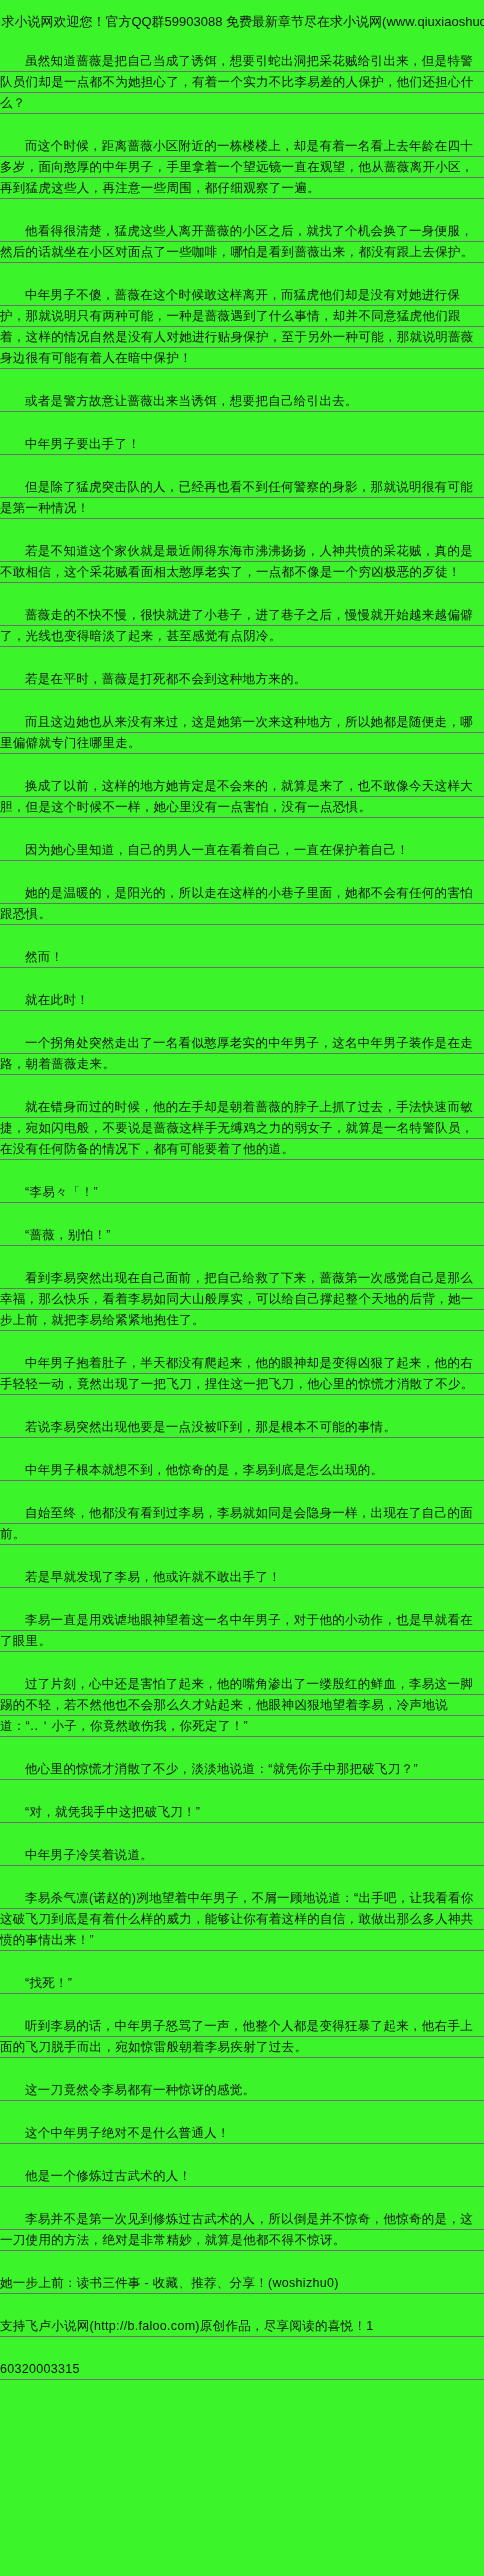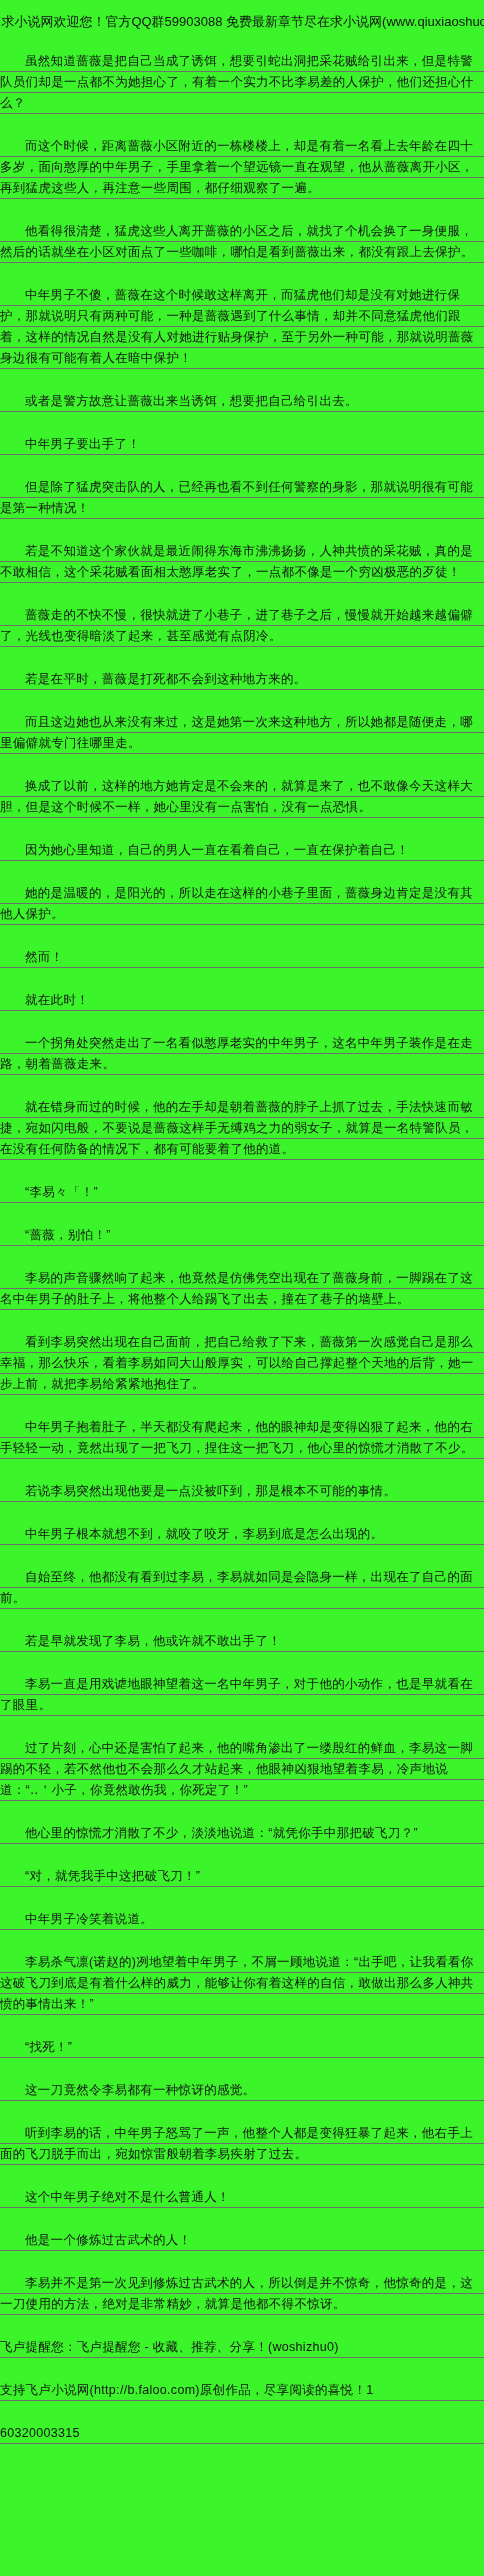--- a/index.html
+++ b/index.html
@@ -59,48 +59,47 @@
       <p class="para">中年男子不傻，蔷薇在这个时候敢这样离开，而猛虎他们却是没有对她进行保护，那就说明只有两种可能，一种是蔷薇遇到了什么事情，却并不同意猛虎他们跟着，这样的情况自然是没有人对她进行贴身保护，至于另外一种可能，那就说明蔷薇身边很有可能有着人在暗中保护！</p>
       <p class="para">或者是警方故意让蔷薇出来当诱饵，想要把自己给引出去。</p>
       <p class="para">中年男子要出手了！</p>
       <p class="para">但是除了猛虎突击队的人，已经再也看不到任何警察的身影，那就说明很有可能是第一种情况！</p>
       <p class="para">若是不知道这个家伙就是最近闹得东海市沸沸扬扬，人神共愤的采花贼，真的是不敢相信，这个采花贼看面相太憨厚老实了，一点都不像是一个穷凶极恶的歹徒！</p>
       <p class="para">蔷薇走的不快不慢，很快就进了小巷子，进了巷子之后，慢慢就开始越来越偏僻了，光线也变得暗淡了起来，甚至感觉有点阴冷。</p>
       <p class="para">若是在平时，蔷薇是打死都不会到这种地方来的。</p>
       <p class="para">而且这边她也从来没有来过，这是她第一次来这种地方，所以她都是随便走，哪里偏僻就专门往哪里走。</p>
       <p class="para">换成了以前，这样的地方她肯定是不会来的，就算是来了，也不敢像今天这样大胆，但是这个时候不一样，她心里没有一点害怕，没有一点恐惧。</p>
       <p class="para">因为她心里知道，自己的男人一直在看着自己，一直在保护着自己！</p>
-      <p class="para">她的是温暖的，是阳光的，所以走在这样的小巷子里面，蔷薇身边肯定是没有其他人保护。</p>
+      <p class="para">她的是温暖的，是阳光的，所以走在这样的小巷子里面，她都不会有任何的害怕跟恐惧。</p>
       <p class="para">然而！</p>
       <p class="para">就在此时！</p>
       <p class="para">一个拐角处突然走出了一名看似憨厚老实的中年男子，这名中年男子装作是在走路，朝着蔷薇走来。</p>
       <p class="para">就在错身而过的时候，他的左手却是朝着蔷薇的脖子上抓了过去，手法快速而敏捷，宛如闪电般，不要说是蔷薇这样手无缚鸡之力的弱女子，就算是一名特警队员，在没有任何防备的情况下，都有可能要着了他的道。</p>
       <p class="para">“李易々「！”</p>
       <p class="para">“蔷薇，别怕！”</p>
-      <p class="para">李易的声音骤然响了起来，他竟然是仿佛凭空出现在了蔷薇身前，一脚踢在了这名中年男子的肚子上，将他整个人给踢飞了出去，撞在了巷子的墙壁上。</p>
       <p class="para">看到李易突然出现在自己面前，把自己给救了下来，蔷薇第一次感觉自己是那么幸福，那么快乐，看着李易如同大山般厚实，可以给自己撑起整个天地的后背，她一步上前，就把李易给紧紧地抱住了。</p>
       <p class="para">中年男子抱着肚子，半天都没有爬起来，他的眼神却是变得凶狠了起来，他的右手轻轻一动，竟然出现了一把飞刀，捏住这一把飞刀，他心里的惊慌才消散了不少。</p>
       <p class="para">若说李易突然出现他要是一点没被吓到，那是根本不可能的事情。</p>
-      <p class="para">中年男子根本就想不到，就咬了咬牙，李易到底是怎么出现的。</p>
+      <p class="para">中年男子根本就想不到，他惊奇的是，李易到底是怎么出现的。</p>
       <p class="para">自始至终，他都没有看到过李易，李易就如同是会隐身一样，出现在了自己的面前。</p>
       <p class="para">若是早就发现了李易，他或许就不敢出手了！</p>
       <p class="para">李易一直是用戏谑地眼神望着这一名中年男子，对于他的小动作，也是早就看在了眼里。</p>
       <p class="para">过了片刻，心中还是害怕了起来，他的嘴角渗出了一缕殷红的鲜血，李易这一脚踢的不轻，若不然他也不会那么久才站起来，他眼神凶狠地望着李易，冷声地说道：“‥＇小子，你竟然敢伤我，你死定了！”</p>
       <p class="para">他心里的惊慌才消散了不少，淡淡地说道：“就凭你手中那把破飞刀？”</p>
       <p class="para">“对，就凭我手中这把破飞刀！”</p>
       <p class="para">中年男子冷笑着说道。</p>
       <p class="para">李易杀气凛(诺赵的)冽地望着中年男子，不屑一顾地说道：“出手吧，让我看看你这破飞刀到底是有着什么样的威力，能够让你有着这样的自信，敢做出那么多人神共愤的事情出来！”</p>
       <p class="para">“找死！”</p>
+      <p class="para">听到李易的话，中年男子怒骂了一声，他整个人都是变得狂暴了起来，他右手上面的飞刀脱手而出，宛如惊雷般朝着李易疾射了过去。</p>
       <p class="para">这一刀竟然令李易都有一种惊讶的感觉。</p>
-      <p class="para">听到李易的话，中年男子怒骂了一声，他整个人都是变得狂暴了起来，他右手上面的飞刀脱手而出，宛如惊雷般朝着李易疾射了过去。</p>
       <p class="para">这个中年男子绝对不是什么普通人！</p>
       <p class="para">他是一个修炼过古武术的人！</p>
       <p class="para">李易并不是第一次见到修炼过古武术的人，所以倒是并不惊奇，他惊奇的是，这一刀使用的方法，绝对是非常精妙，就算是他都不得不惊讶。</p>
     </div>
 
   <div>
-      <p class="para notice">飞卢提醒您：飞卢提醒您 - 收藏、推荐、分享！(woshizhu0)</p>
+      <p class="para notice">她一步上前：读书三件事 - 收藏、推荐、分享！(woshizhu0)</p>
       <p class="para notice">支持飞卢小说网(http://b.faloo.com)原创作品，尽享阅读的喜悦！1</p>
       <p class="para notice">60320003315</p>
     </div>
 
 </div>
 
 
 </body></html>

